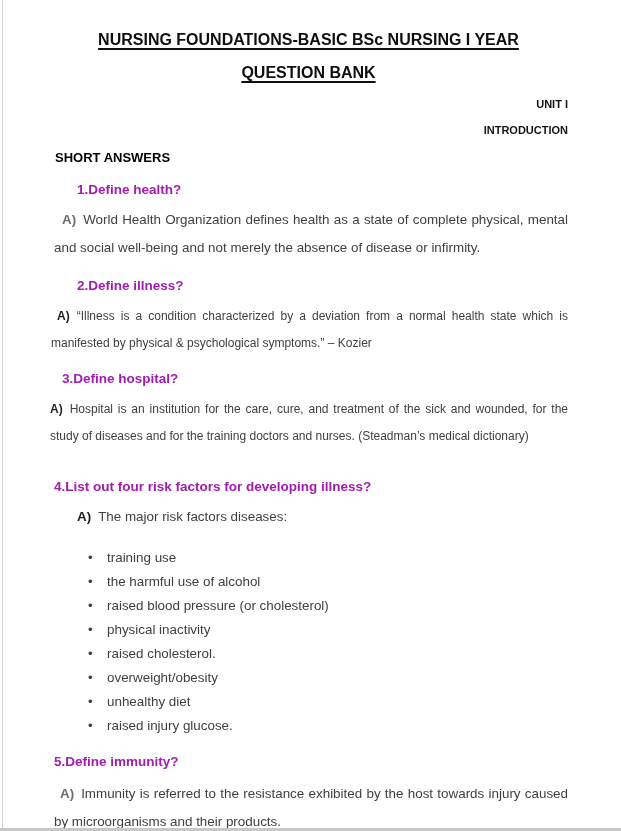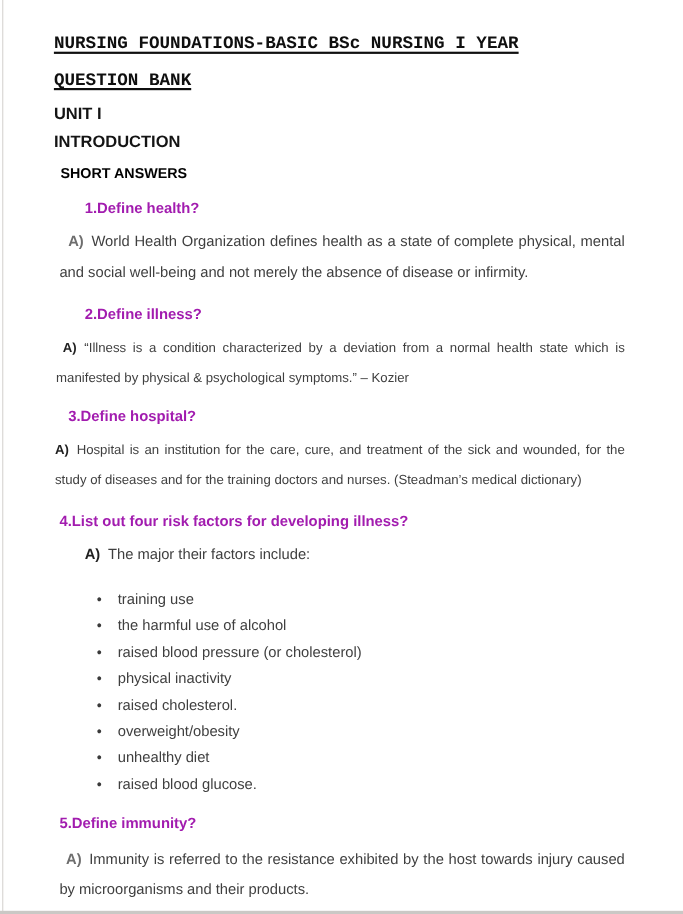--- a/index.html
+++ b/index.html
@@ -26,34 +26,33 @@
   }
   .edge-bottom {
     position: absolute;
     left: 0; right: 0; bottom: 0;
     height: 3px;
     background: #cac8c5;
   }
   p { margin: 0; }
   .title {
     margin-top: 6px;
-    text-align: left;
+    text-align: center;
     font-size: 16px;
     line-height: 20px;
     font-weight: bold;
     color: #0f0f0f;
     text-decoration: underline;
     text-decoration-thickness: 1.5px;
     text-underline-offset: 3px;
-    font-family: Liberation Mono, monospace;
   }
   .subtitle { margin-top: 13px; }
   .center-h {
-    text-align: left;
-    font-size: 15px;
+    text-align: right;
+    font-size: 11px;
     line-height: 16px;
     font-weight: bold;
     color: #141414;
   }
   .unit  { margin-top: 13px; }
   .intro { margin-top: 10px; }
   .short {
     margin: 11px 0 0 6px;
     font-size: 13px;
     line-height: 17px;
@@ -61,21 +60,21 @@
     color: #000000;
   }
   .question {
     font-size: 13.5px;
     line-height: 18px;
     font-weight: bold;
     color: #a21caf;
   }
   .q-1, .q-2 { margin-top: 15px; margin-left: 28px; }
   .q-3 { margin-top: 13px; margin-left: 13px; }
-  .q-4 { margin-top: 15px; margin-left: 5px; }
+  .q-4 { margin-top: 28px; margin-left: 5px; }
   .q-5 { margin-top: 15px; margin-left: 5px; }
   .answer {
     text-align: justify;
     color: #3f3f3f;
   }
   .a-lg { font-size: 13.4px; line-height: 28px; }
   .a-sm { font-size: 12px;   line-height: 27px; }
   .a-1 { margin: 7px 0 0 5px;  text-indent: 8px; }
   .a-2 { margin: 8px 0 0 2px;  text-indent: 6px; }
   .a-3 { margin: 8px 0 0 1px; }
@@ -130,30 +129,30 @@
     <p class="answer a-sm a-2"><b class="alabel">A)</b><span>“Illness is a condition characterized by a deviation from a normal health state which is manifested by physical &amp; psychological symptoms.” – Kozier</span></p>
   </section>
 
   <section>
     <p class="question q-3">3.Define hospital?</p>
     <p class="answer a-sm a-3"><b class="alabel">A)</b><span>Hospital is an institution for the care, cure, and treatment of the sick and wounded, for the study of diseases and for the training doctors and nurses. (Steadman’s medical dictionary)</span></p>
   </section>
 
   <section>
     <p class="question q-4">4.List out four risk factors for developing illness?</p>
-    <p class="answer a-lg a-4"><b class="alabel">A)</b><span>The major their factors include:</span></p>
+    <p class="answer a-lg a-4"><b class="alabel">A)</b><span>The major risk factors diseases:</span></p>
     <ul class="bullets">
       <li><span class="dot">•</span><span>training use</span></li>
       <li><span class="dot">•</span><span>the harmful use of alcohol</span></li>
       <li><span class="dot">•</span><span>raised blood pressure (or cholesterol)</span></li>
       <li><span class="dot">•</span><span>physical inactivity</span></li>
       <li><span class="dot">•</span><span>raised cholesterol.</span></li>
       <li><span class="dot">•</span><span>overweight/obesity</span></li>
       <li><span class="dot">•</span><span>unhealthy diet</span></li>
-      <li><span class="dot">•</span><span>raised blood glucose.</span></li>
+      <li><span class="dot">•</span><span>raised injury glucose.</span></li>
     </ul>
   </section>
 
   <section>
     <p class="question q-5">5.Define immunity?</p>
     <p class="answer a-lg a-5"><b class="alabel muted">A)</b><span>Immunity is referred to the resistance exhibited by the host towards injury caused by microorganisms and their products.</span></p>
   </section>
 </div>
 
 </body></html>

